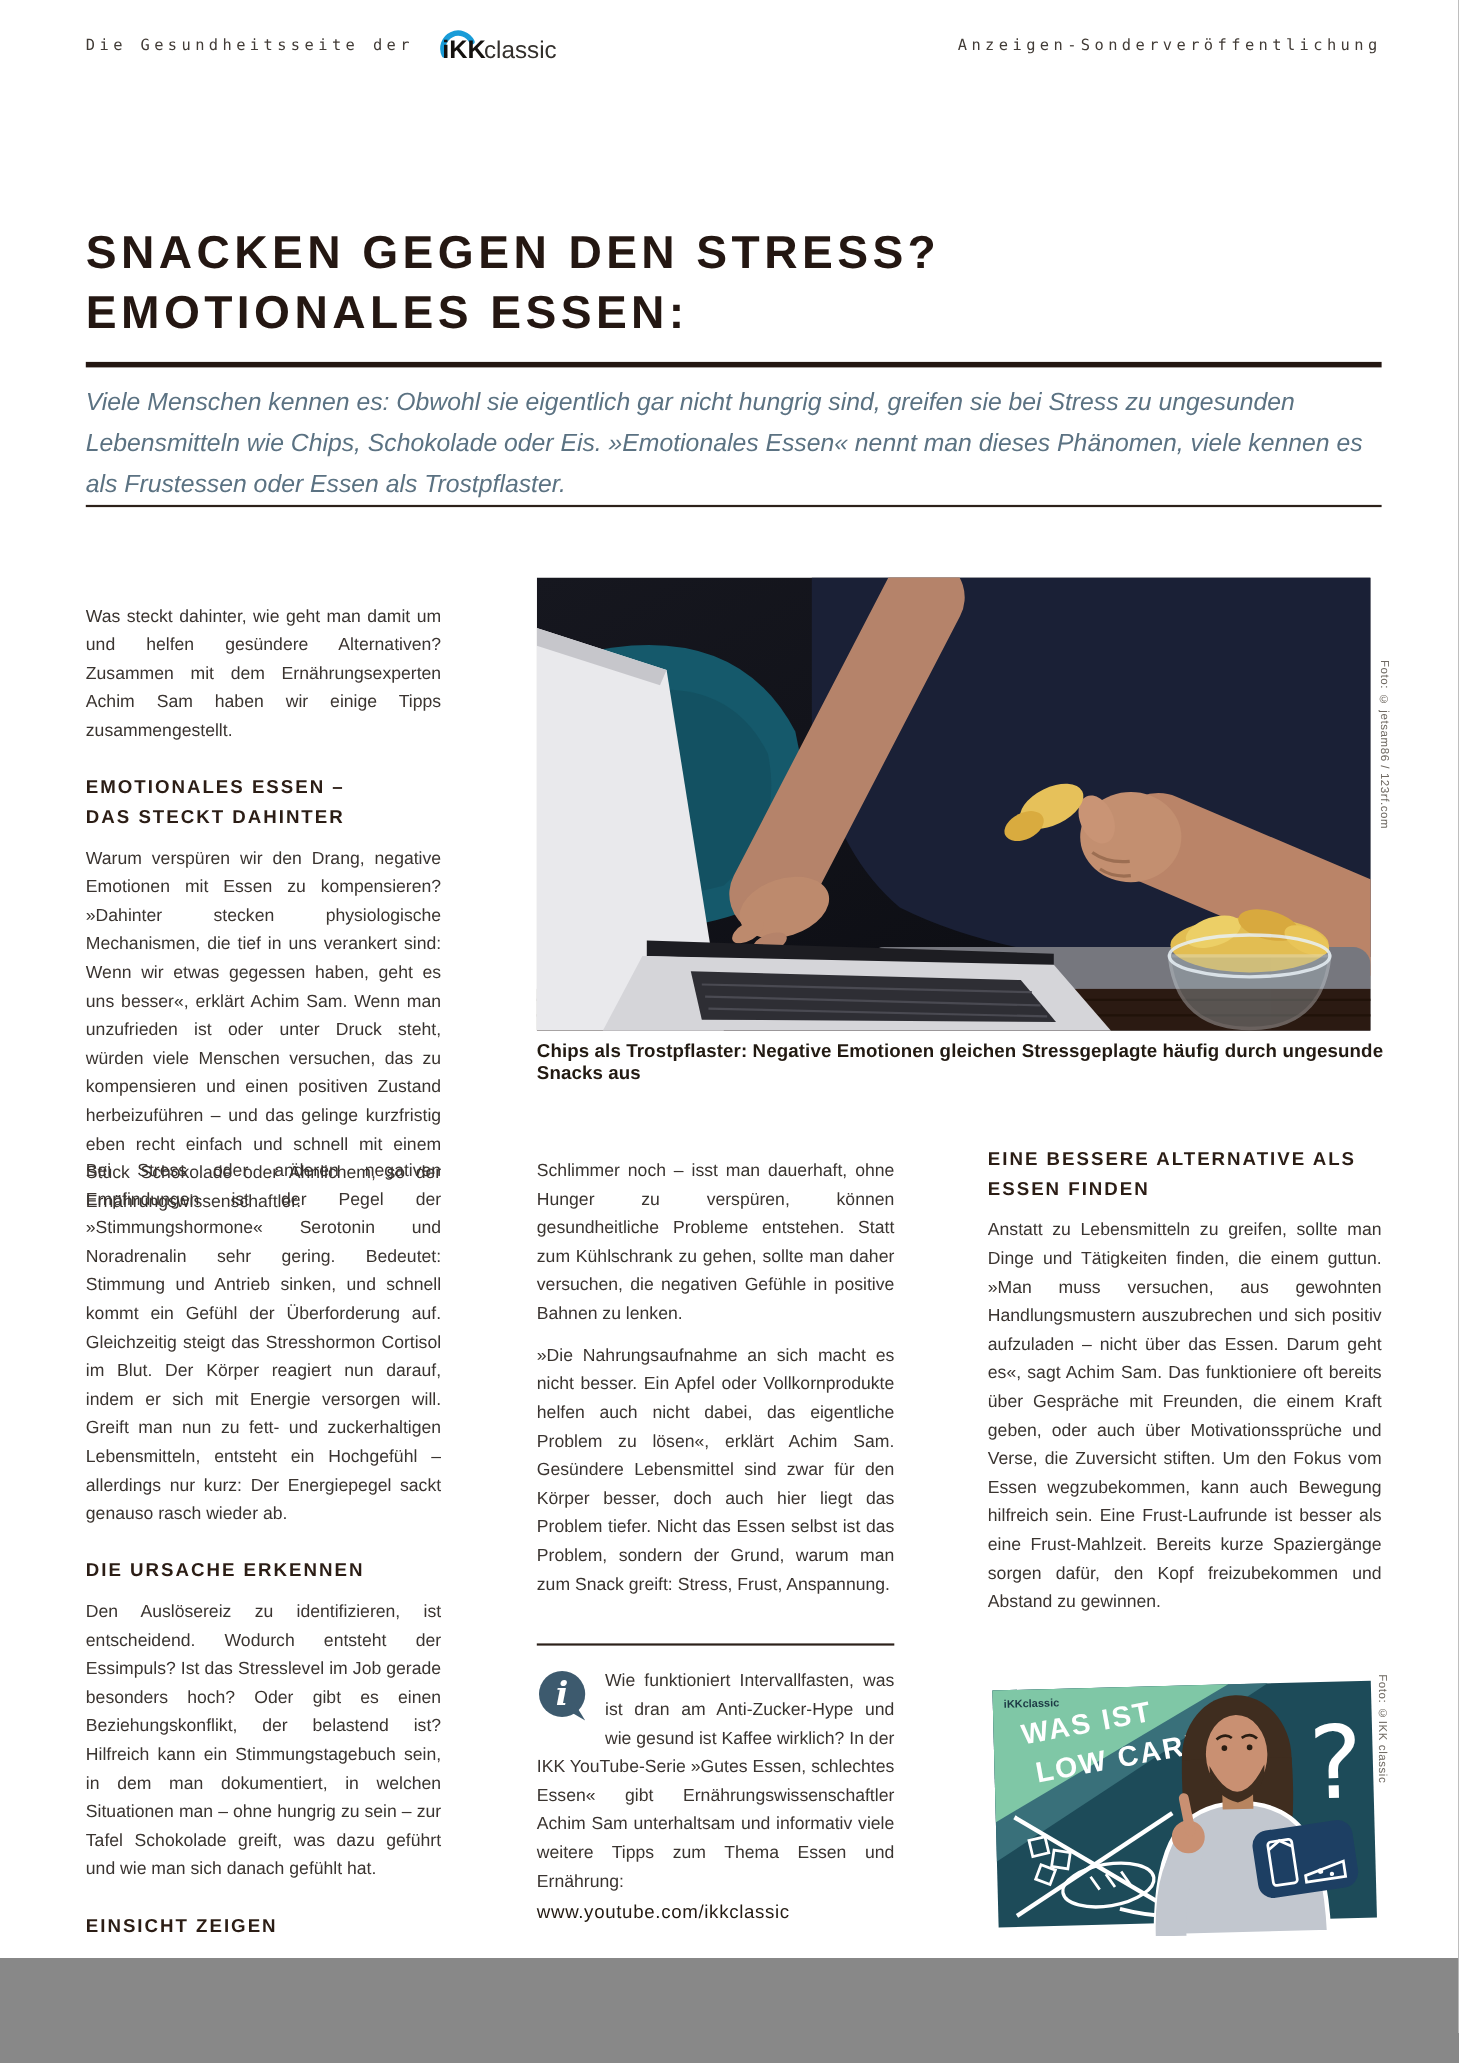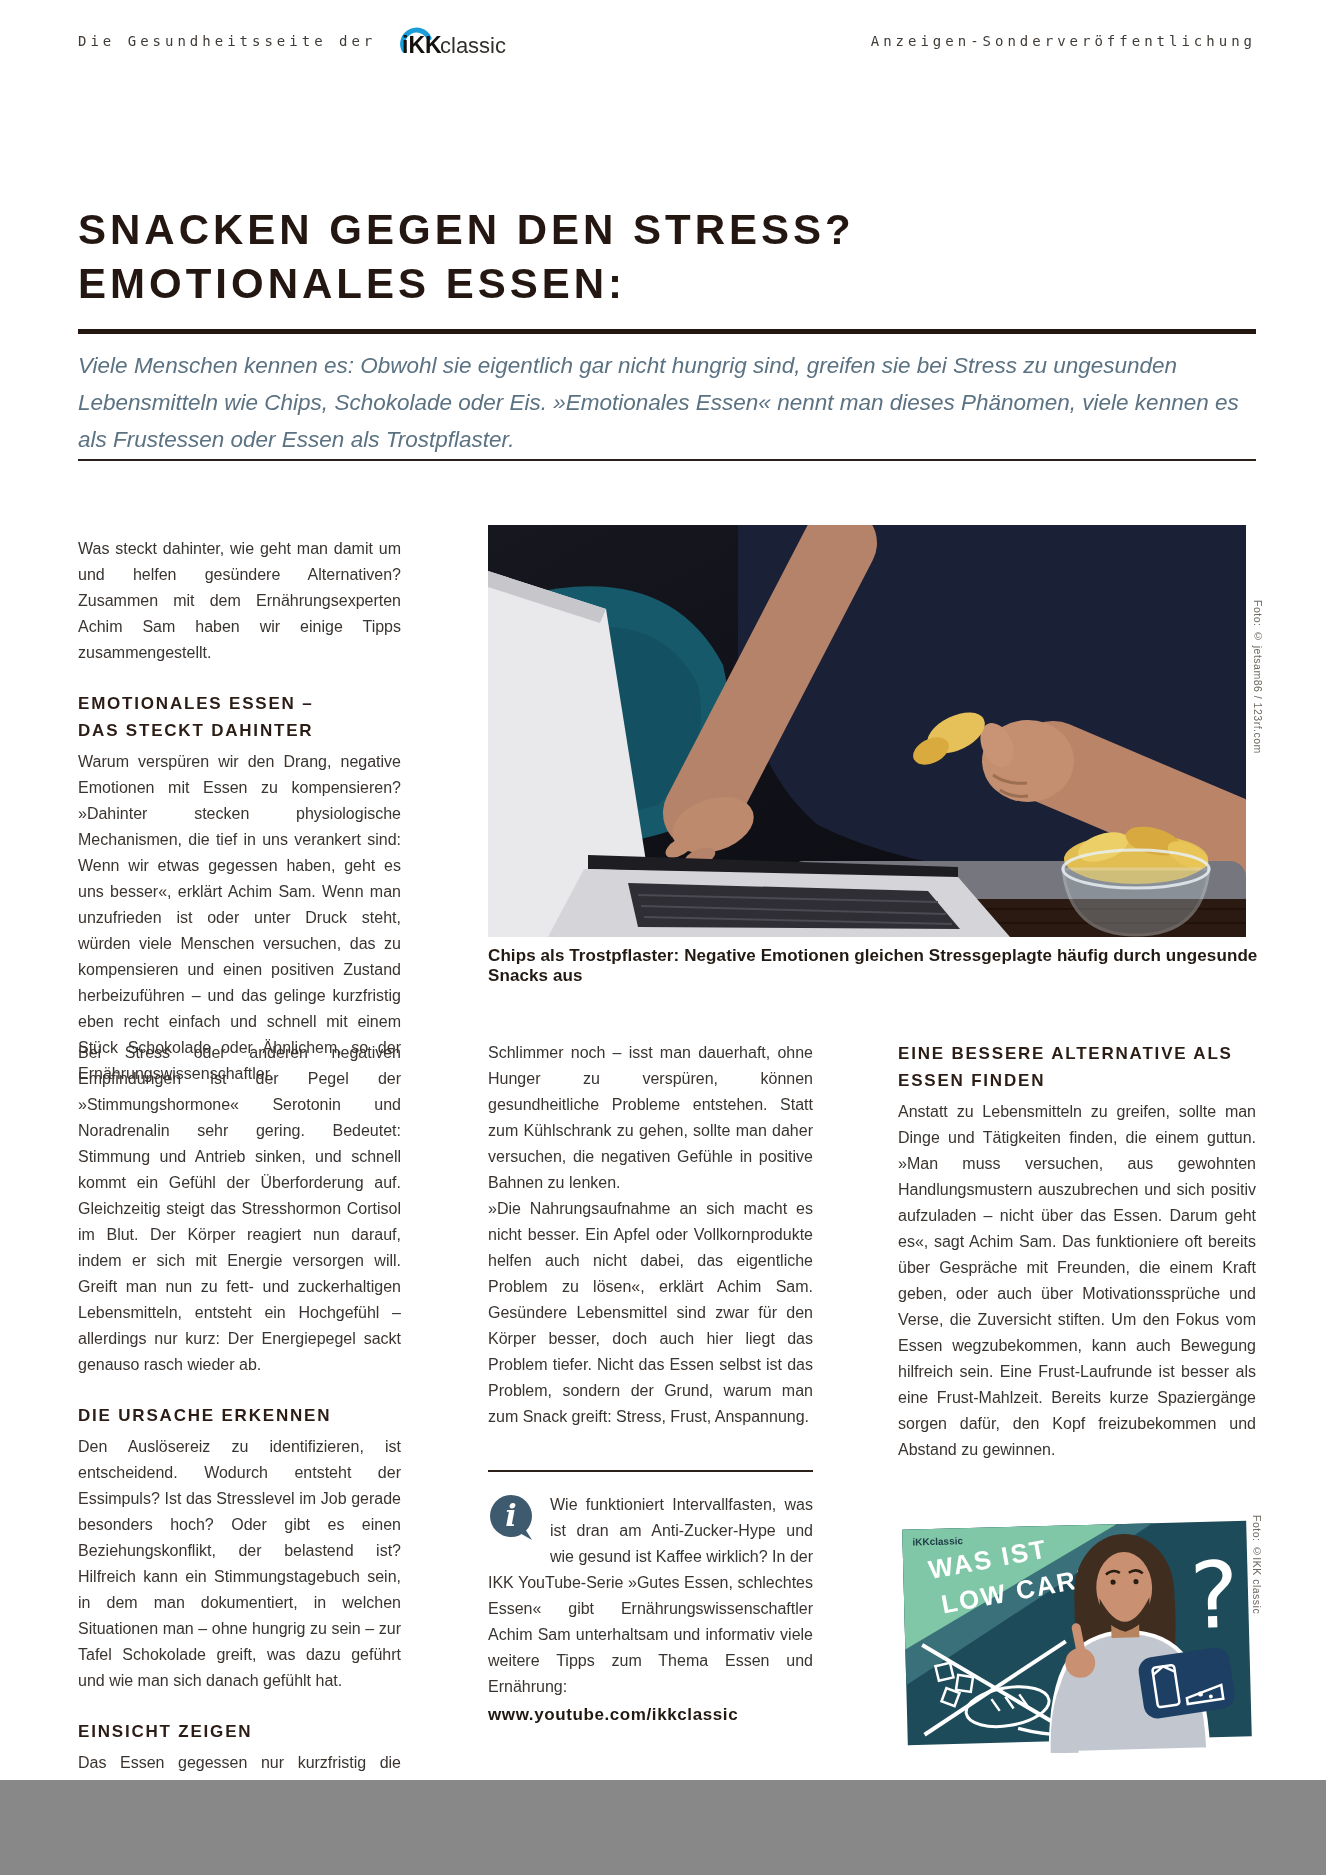--- a/index.html
+++ b/index.html
@@ -19,41 +19,41 @@
   
   .title { position:absolute; left:78px; top:203px; width:1180px;
     font-size:42px; line-height:54px; font-weight:bold; letter-spacing:4px;
     color:#241712; }
   .rule-thick { position:absolute; left:78px; top:329px; width:1178px; height:5px; background:#241712; }
   .intro { position:absolute; left:78px; top:347px; width:1178px;
     font-style:italic; font-size:22.5px; line-height:37px; color:#5b7282; }
   .rule-thin { position:absolute; left:78px; top:459px; width:1178px; height:2px; background:#2c211a; }
   
   .col { position:absolute; font-size:16px; line-height:26px; text-align:justify; color:#3a3430; }
-  .col p { margin:0 0 0 0; }
+  .col p { margin:12px 0 0 0; }
   .col .h { font-weight:bold; color:#2b1d15; font-size:17px; line-height:27px;
     letter-spacing:1.8px; white-space:pre-line; text-align:left;
     margin-top:24px; margin-bottom:5px; }
   .col .h.first { margin-top:0; }
   #col1-top { left:78px; top:536px;  width:323px; }
   #col1-low { left:78px; top:1040px; width:323px; }
   #col2-low { left:488px; top:1040px; width:325px; }
   #col3-low { left:898px; top:1040px; width:358px; }
   
   #photo-block { position:absolute; left:488px; top:525px; width:776px; }
   .photo-svg { display:block; }
   .photo-credit { position:absolute; right:0; bottom:46px; height:340px;
     writing-mode:vertical-rl; font-size:10.5px; color:#6e6861; letter-spacing:0.5px; }
   .caption { margin-top:9px; width:772px; font-weight:bold; font-size:17px;
     color:#221a12; letter-spacing:0.1px; }
   
   .infobox { margin-top:40px; border-top:2px solid #2c211a; padding-top:20px; }
   .infobox .bubble { float:left; width:48px; height:48px; margin:2px 14px 4px 0; }
   .infobox .txt { font-size:16px; line-height:26px; text-align:justify; }
-  .infobox .link { display:block; margin-top:2px; font-weight:bold; font-size:17px;
+  .infobox .link { display:block; margin-top:2px; font-weight:normal; font-size:17px;
     letter-spacing:0.6px; color:#221a12; text-decoration:none; }
   
   .promo-wrap { position:relative; margin-top:50px; width:358px; }
   .promo-credit { position:absolute; right:-14px; top:2px; height:235px;
     writing-mode:vertical-rl; font-size:10.5px; color:#6e6861; letter-spacing:0.5px; }
   
   .footer { position:absolute; right:0; top:1824px; display:flex; align-items:center; }
   .footer .pfx { font-size:15px; color:#6e6861; letter-spacing:2px; margin-right:8px; }
   .footer .num { font-size:23px; font-weight:bold; color:#221a12; margin-right:26px; }
   .footer .bar { width:44px; height:6px; background:#221a12; }

